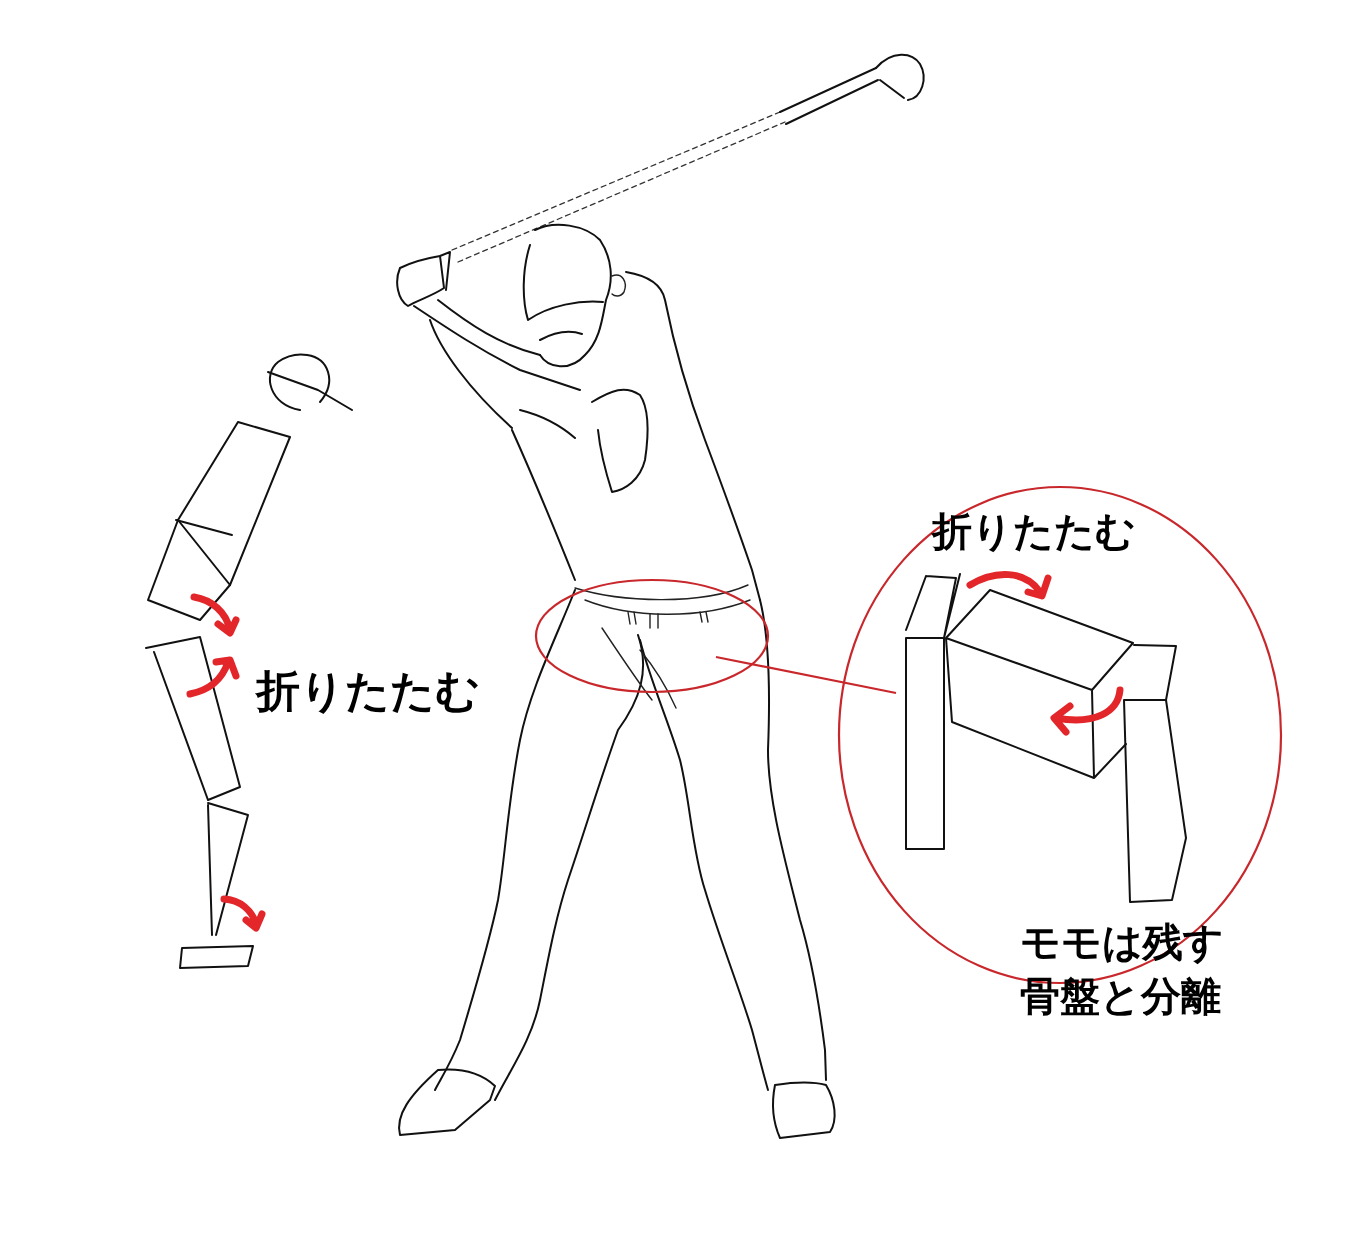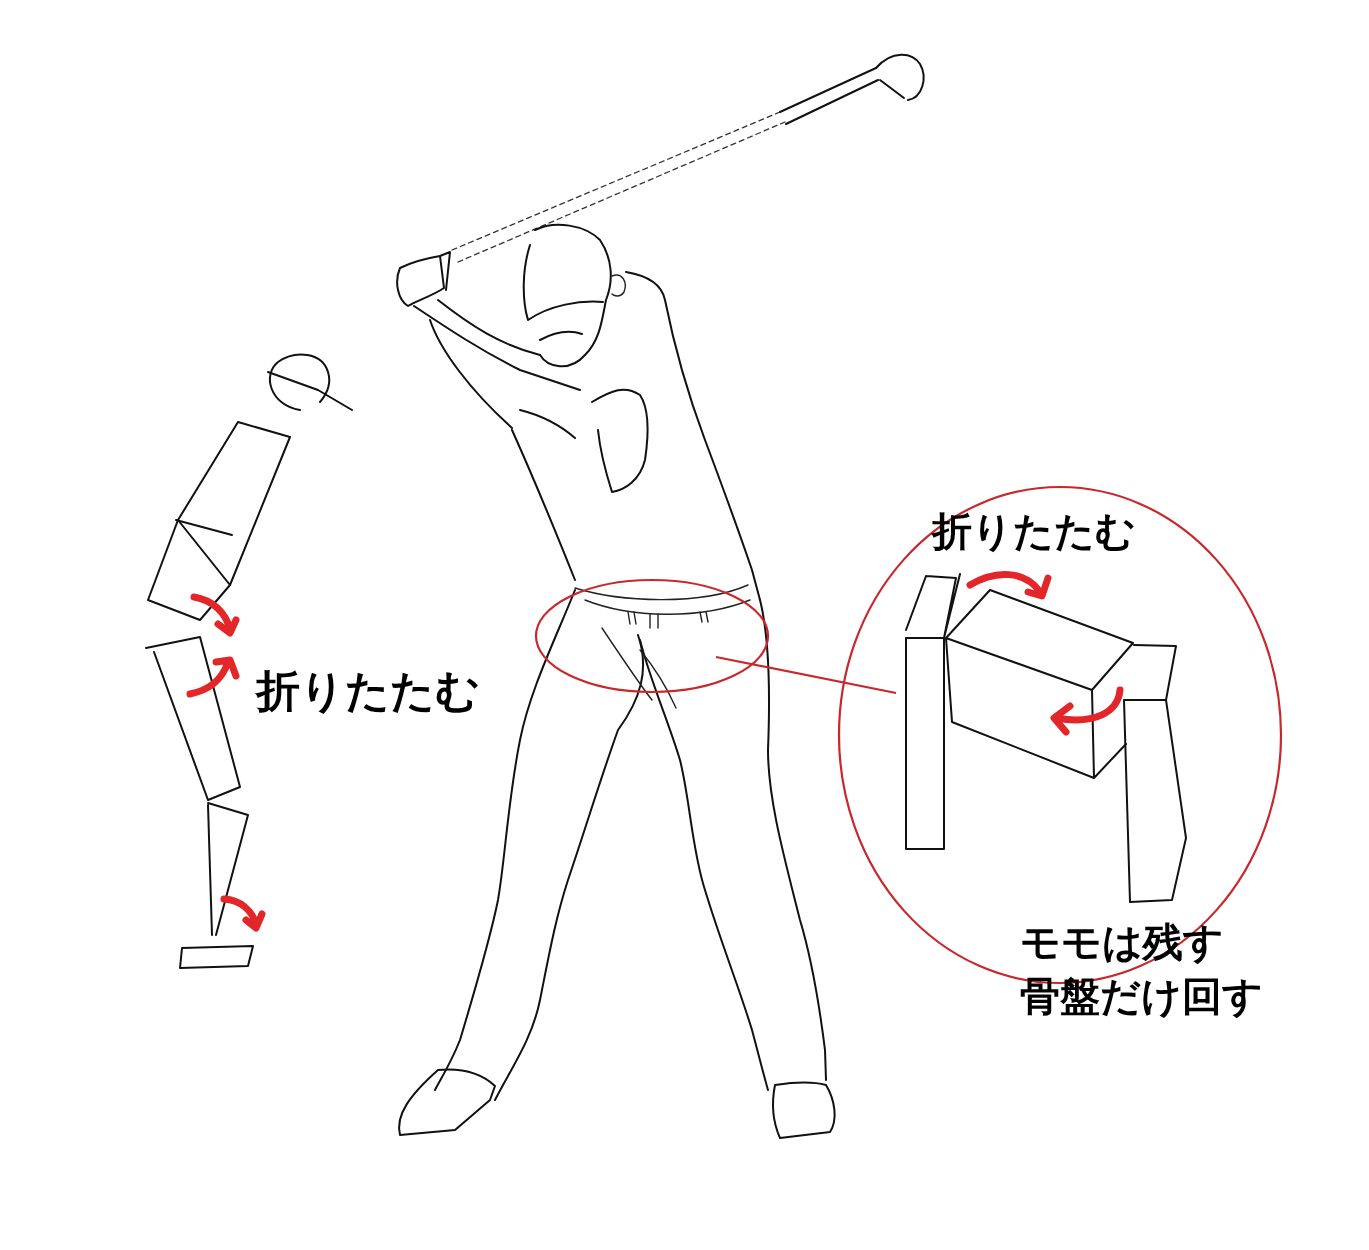--- a/index.html
+++ b/index.html
@@ -100,13 +100,13 @@
     <path class="ink" d="M1124 700 L 1166 700 L 1186 838 L 1172 900 L 1130 902 Z M 1134 645 L 1176 646 L 1166 700"></path>
 
     <path class="red-arrow" d="M970 585 C 995 570, 1025 570, 1040 592 M 1028 592 L 1042 596 L 1048 578"></path>
     <path class="red-arrow" d="M1120 690 C 1118 712, 1095 725, 1056 718 M 1070 706 L 1054 718 L 1066 732"></path>
   </g>
 </svg>
 
 <div class="label label-fold">折りたたむ</div>
 <div class="label label-rotate">折りたたむ</div>
 <div class="label label-thigh">モモは残す</div>
-<div class="label label-separate">骨盤だけ回す</div>
+<div class="label label-separate">骨盤と分離</div>
 
 </body></html>

